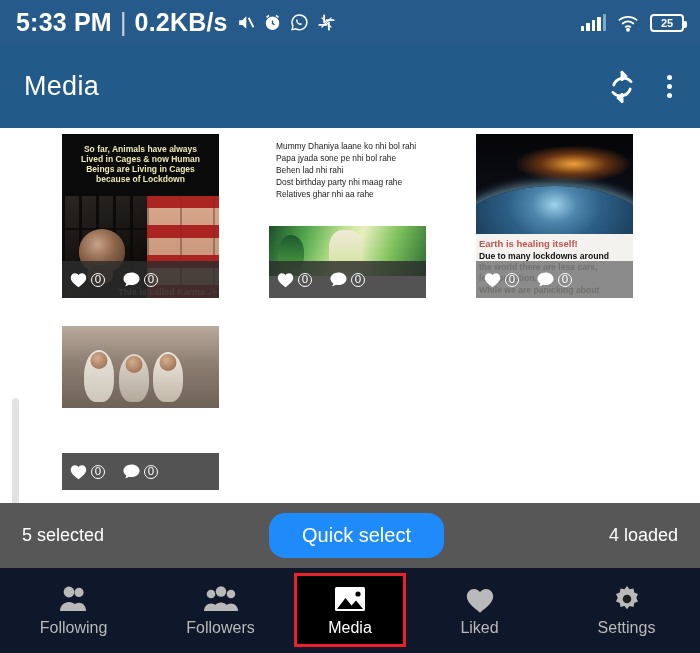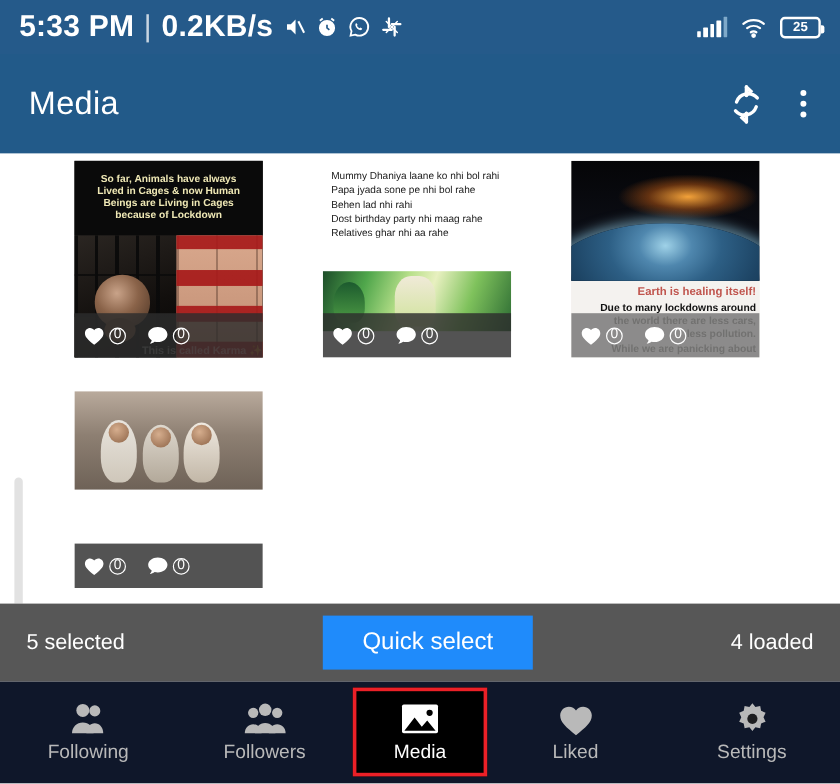--- a/index.html
+++ b/index.html
@@ -184,21 +184,21 @@
     position: relative;
   }
   .photo-earth:after {
     content: ""; position: absolute; left: -12%; bottom: -46%;
     width: 124%; height: 94%; border-radius: 50%;
     background: radial-gradient(ellipse at 50% 20%, #9fd2e8 0%, #4f87ae 16%, #2d5f85 34%, #1d4464 58%, #10263c 100%);
     box-shadow: 0 -2px 10px 2px rgba(150,210,235,.55);
   }
   .earth-caption {
     background: #f4f2ef; padding: 4px 3px 0;
-    text-align: right;
+    text-align: left;
   }
   .earth-caption .t1 { color: #c0554e; font-size: 9.5px; font-weight: bold; }
   .earth-caption .t2 { color: #111111; font-size: 8.6px; font-weight: bold; margin-top: 2px; line-height: 1.3; }
   .earth-caption .t3 { color: #7d7a76; font-size: 8.6px; font-weight: bold; line-height: 1.3; }
 
   
   .news-head {
     background: linear-gradient(180deg, #e8e5e2 0%, #dedad6 100%);
     padding: 4px 3px;
   }
@@ -275,21 +275,21 @@
     display: flex; align-items: center;
     padding: 0 22px;
   }
   .select-count, .select-loaded {
     color: #ffffff; font-size: 18px;
   }
   .quick-select-btn {
     margin: 0 auto;
     background: #1f8bfb; color: #ffffff;
     font-size: 20px;
-    border: none; border-radius: 0;
+    border: none; border-radius: 16px;
     padding: 11px 33px;
     cursor: pointer;
     font-family: "Liberation Sans", sans-serif;
   }
 
   
   .bottom-nav {
     position: absolute; top: 568px; left: 0;
     width: 700px; height: 85px;
     background: #0f172a;

